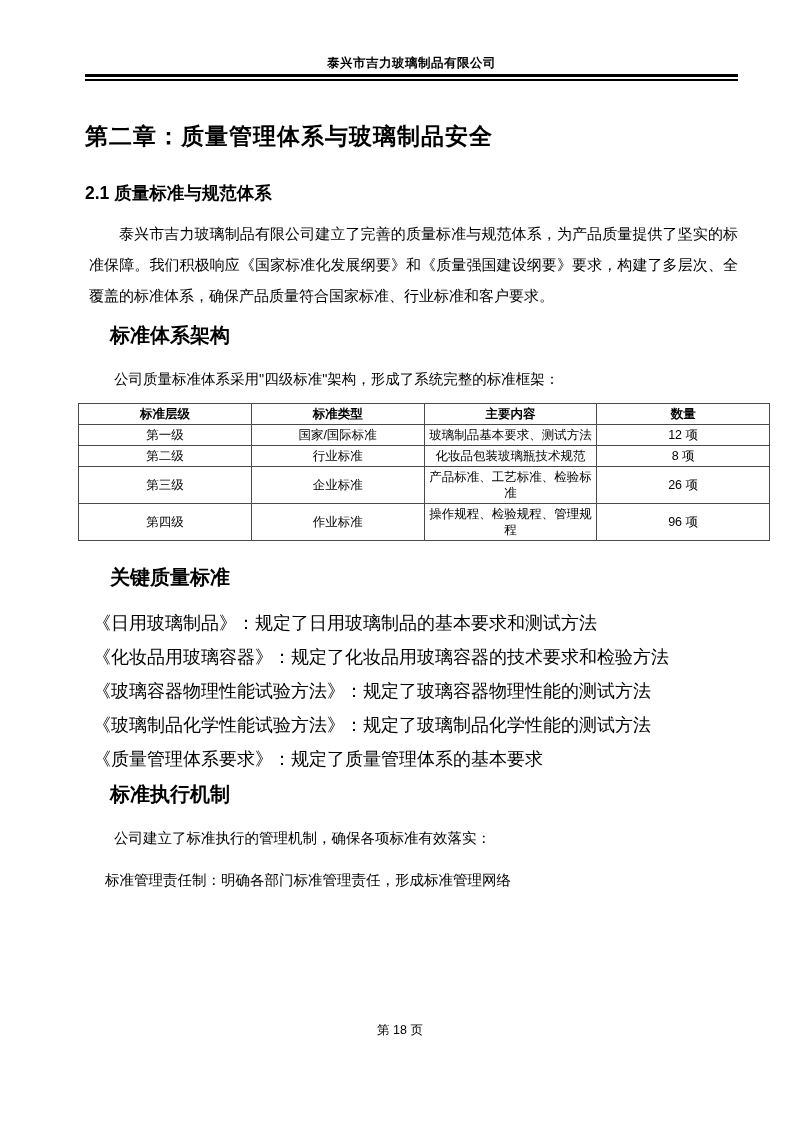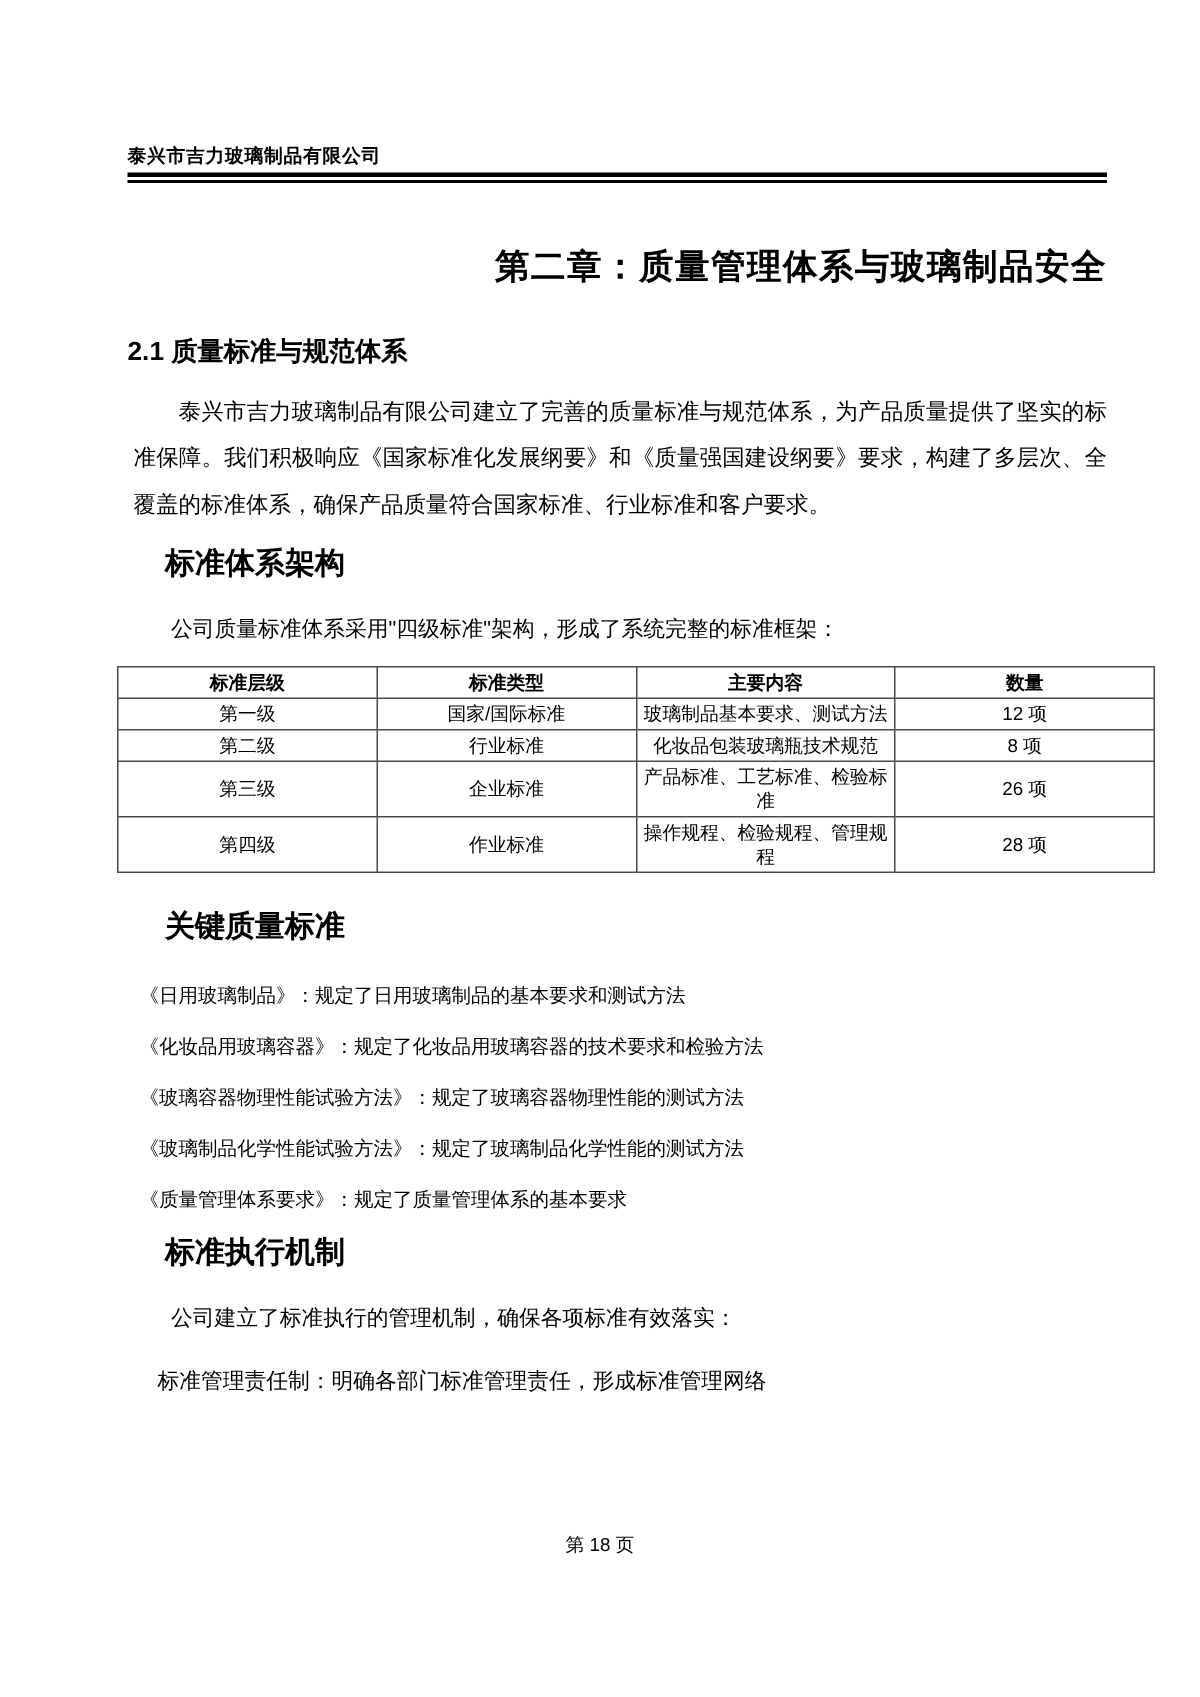--- a/index.html
+++ b/index.html
@@ -12,37 +12,37 @@
   }
   .page {
     position: relative;
     width: 800px; height: 1131px;
     overflow: hidden;
     box-sizing: border-box;
     padding: 0 62px 0 85px;
   }
   
   .doc-header {
-    padding-top: 96px;
-    text-align: left;
+    padding-top: 55px;
+    text-align: center;
     font-size: 12.5px;
     font-weight: bold;
     line-height: 16px;
     letter-spacing: 0.5px;
   }
   .header-rule {
     margin-top: 3px;
     height: 2px;
     border-top: 3px solid #000;
     border-bottom: 2.5px solid #000;
   }
   
   .chapter-title {
     margin: 40px 0 0 0;
-    text-align: right;
+    text-align: left;
     font-size: 23px;
     font-weight: bold;
     line-height: 30px;
     letter-spacing: 1px;
   }
   
   .section-heading {
     margin: 30px 0 0 0;
     font-size: 17.5px;
     font-weight: bold;
@@ -86,21 +86,21 @@
     vertical-align: middle;
     padding: 2px 4px;
     font-weight: normal;
   }
   table.std-table th { font-weight: bold; }
   
   ul.std-list {
     margin: 18px 0 0 0;
     padding: 0 0 0 8px;
     list-style: none;
-    font-size: 13px;
+    font-size: 18px;
     line-height: 34px;
   }
   .mechanism-line {
     margin: 21px 0 0 20px;
     font-size: 14.5px;
     line-height: 21px;
   }
   
   .doc-footer {
     position: absolute;
@@ -156,21 +156,21 @@
       <tr>
         <td>第三级</td>
         <td>企业标准</td>
         <td>产品标准、工艺标准、检验标准</td>
         <td>26 项</td>
       </tr>
       <tr>
         <td>第四级</td>
         <td>作业标准</td>
         <td>操作规程、检验规程、管理规程</td>
-        <td>28 项</td>
+        <td>96 项</td>
       </tr>
     </tbody>
   </table>
 
   <h3 class="sub-heading key">关键质量标准</h3>
 
 
   <ul class="std-list">
     <li>《日用玻璃制品》：规定了日用玻璃制品的基本要求和测试方法</li>
     <li>《化妆品用玻璃容器》：规定了化妆品用玻璃容器的技术要求和检验方法</li>

